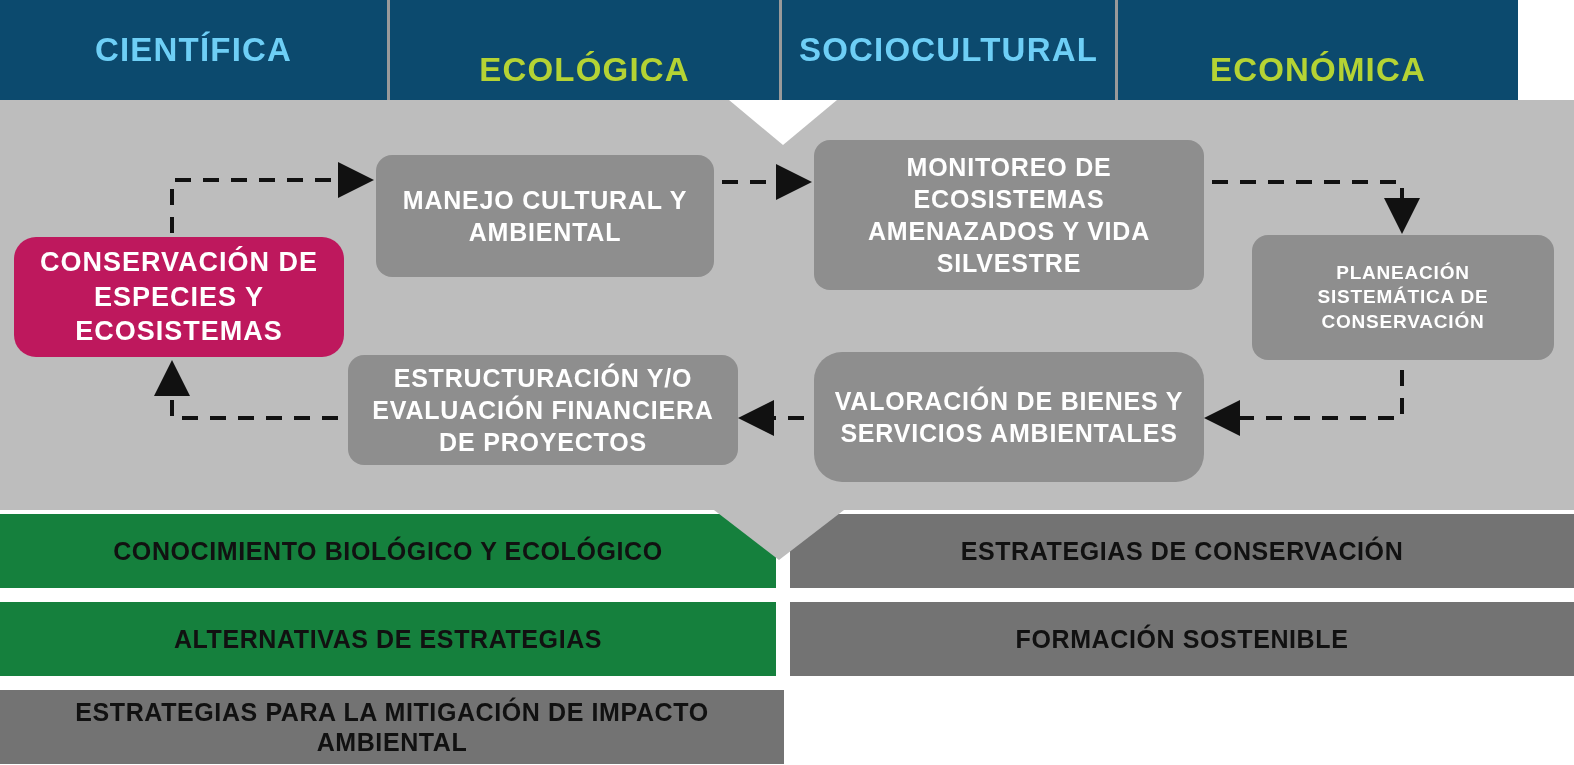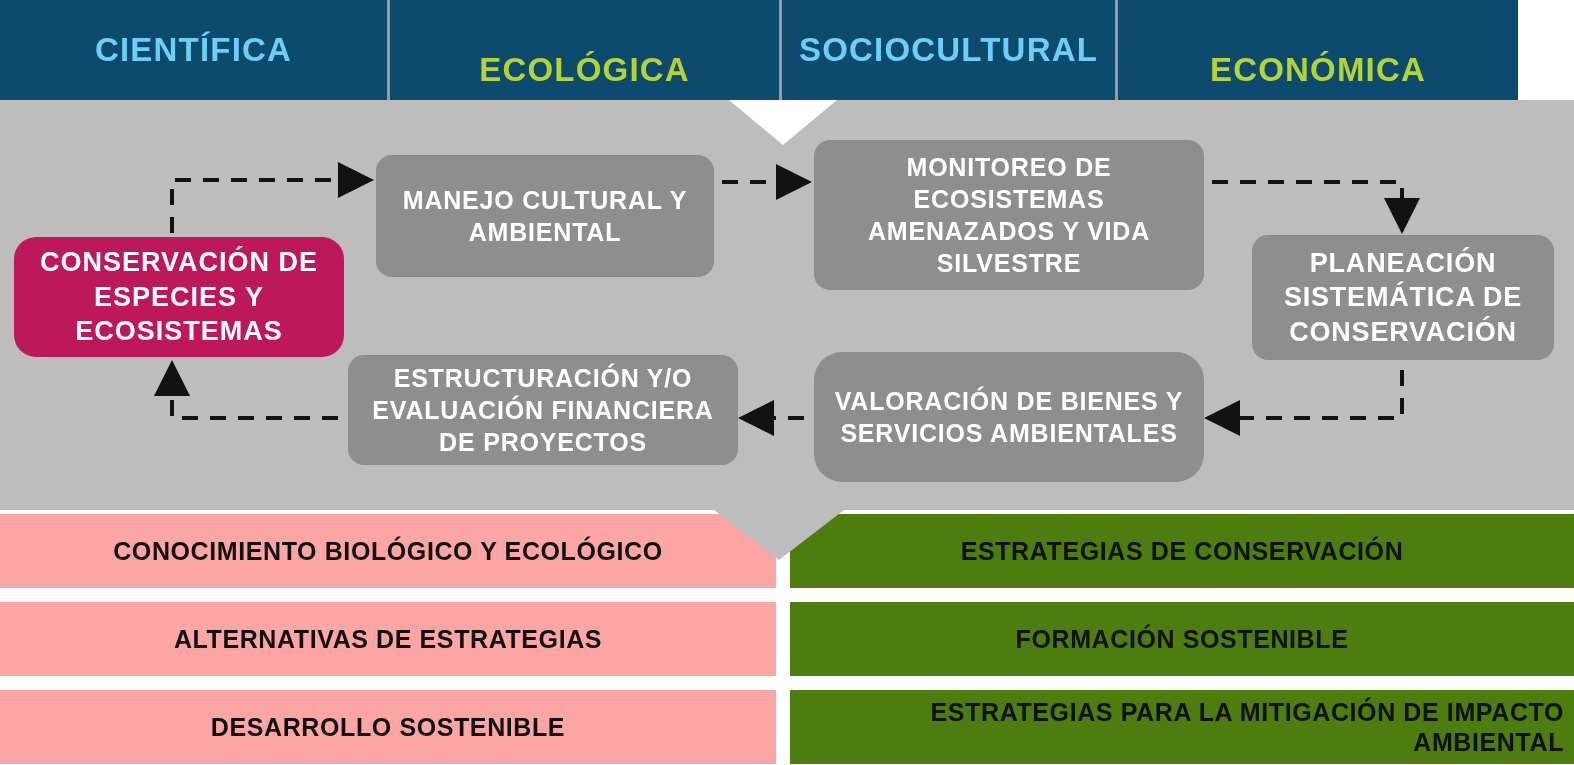--- a/index.html
+++ b/index.html
@@ -100,21 +100,21 @@
     padding: 8px 14px;
   }
   .node.main {
     background: #be185d;
     border-radius: 22px;
     font-size: 27px;
     letter-spacing: 1px;
   }
   .node-manejo { left: 376px; top: 147px; width: 338px; height: 122px; font-size: 25px; margin-top: 8px; }
   .node-monitoreo { left: 814px; top: 140px; width: 390px; height: 150px; font-size: 25px; }
-  .node-planeacion { left: 1252px; top: 235px; width: 302px; height: 125px; font-size: 27px; }
+  .node-planeacion { left: 1252px; top: 235px; width: 302px; height: 125px; font-size: 19px; }
   .node-main { left: 14px; top: 237px; width: 330px; height: 120px; }
   .node-estructuracion { left: 348px; top: 355px; width: 390px; height: 110px; font-size: 25px; }
   .node-valoracion { left: 814px; top: 352px; width: 390px; height: 130px; font-size: 25px; border-radius: 28px; }
 
   
   #arrows {
     position: absolute;
     left: 0;
     top: 0;
     width: 1574px;
@@ -148,22 +148,22 @@
     justify-content: center;
     text-align: center;
     font-weight: 800;
     font-size: 25px;
     letter-spacing: 0.6px;
     line-height: 1.2;
     color: #111111;
     box-sizing: border-box;
     padding: 4px 10px;
   }
-  .bar-green { background: #fca5a5; width: 776px; }
-  .bar-blue { background: #4d7c0f; width: 784px; text-align: right; }
+  .bar-green { background: #15803d; width: 776px; }
+  .bar-blue { background: #737373; width: 784px; }
 </style>
 </head>
 <body>
 
 <div id="stage">
 
   <div class="header-row">
     <div class="header-cell" style="width:390px">
       <span class="htxt c-blue">CIENTÍFICA</span>
     </div>
@@ -234,22 +234,19 @@
     </div>
     <div class="bar-row r2">
       <div class="bar bar-green">
         <span>ALTERNATIVAS DE ESTRATEGIAS</span>
       </div>
       <div class="bar bar-blue">
         <span>FORMACIÓN SOSTENIBLE</span>
       </div>
     </div>
     <div class="bar-row r3">
-      <div class="bar bar-green">
-        <span>DESARROLLO SOSTENIBLE</span>
-      </div>
       <div class="bar bar-blue">
         <span>ESTRATEGIAS PARA LA MITIGACIÓN DE IMPACTO AMBIENTAL</span>
       </div>
     </div>
   </div>
 
 </div>
 
 </body></html>

